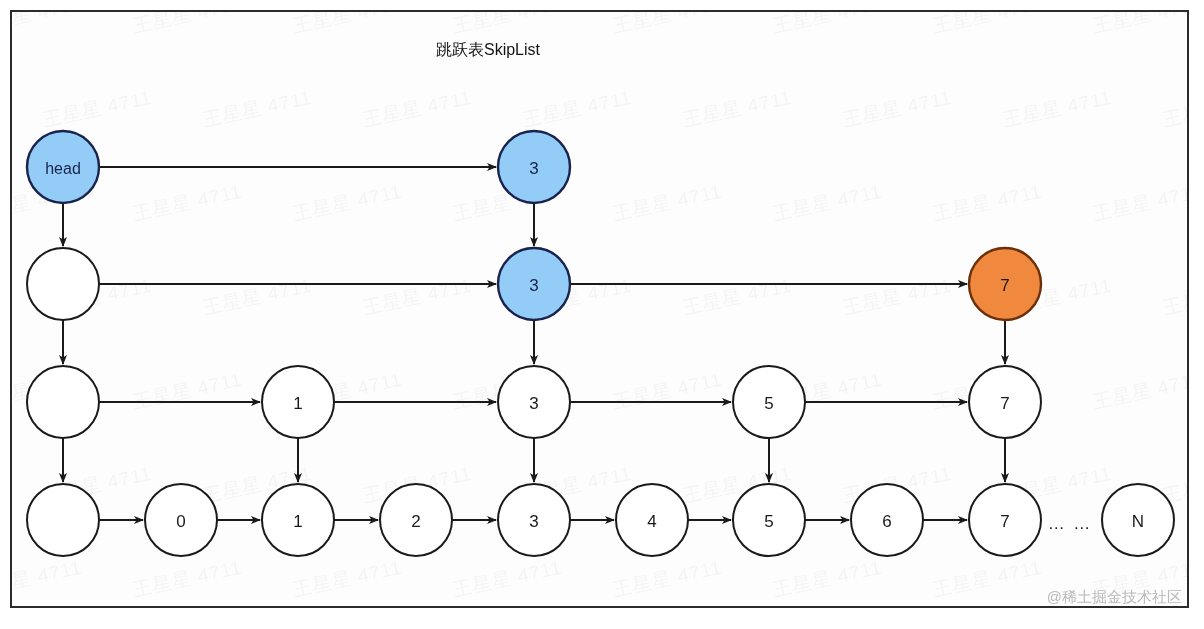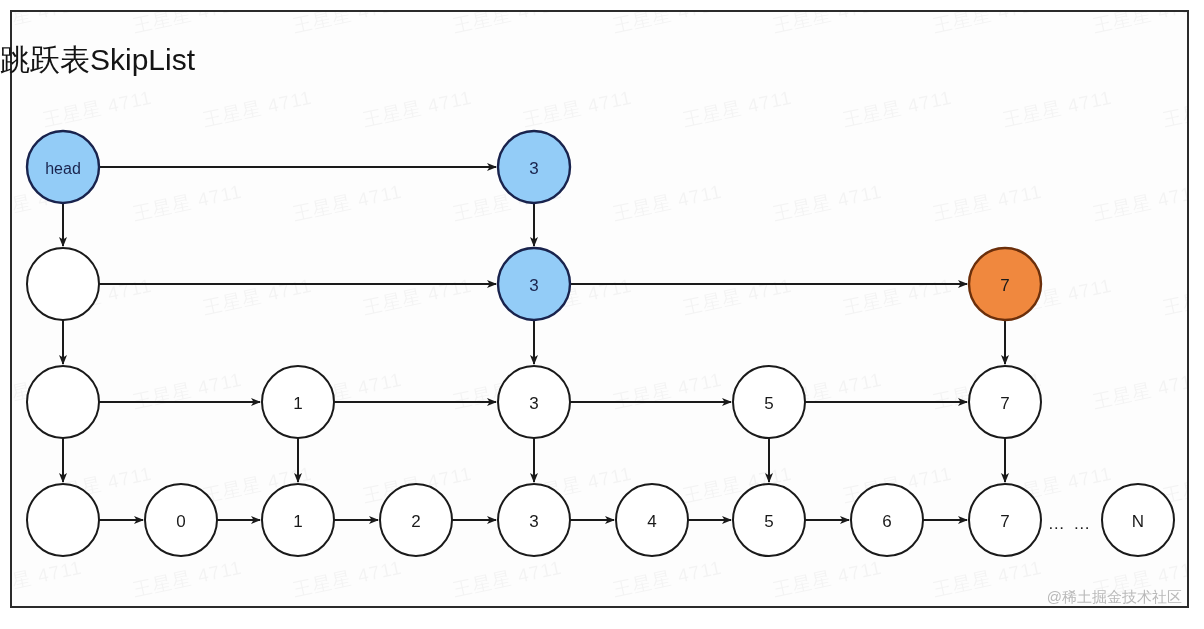--- a/index.html
+++ b/index.html
@@ -60,22 +60,22 @@
     font-size: 15px;
     color: #b9b9b9;
     font-family: "Liberation Sans", "DejaVu Sans", sans-serif;
     white-space: nowrap;
   }
   #title {
     position: absolute;
     left: 0;
     top: 40px;
     width: 976px;
-    text-align: left;
-    font-size: 30px;
+    text-align: center;
+    font-size: 16px;
     color: #141414;
     font-family: "Liberation Sans", "DejaVu Sans", sans-serif;
   }
   .node-text {
     font-family: "Liberation Sans", "DejaVu Sans", sans-serif;
     font-size: 17px;
     dominant-baseline: central;
     text-anchor: middle;
   }
   .node-text.head-text { font-size: 16px; }

